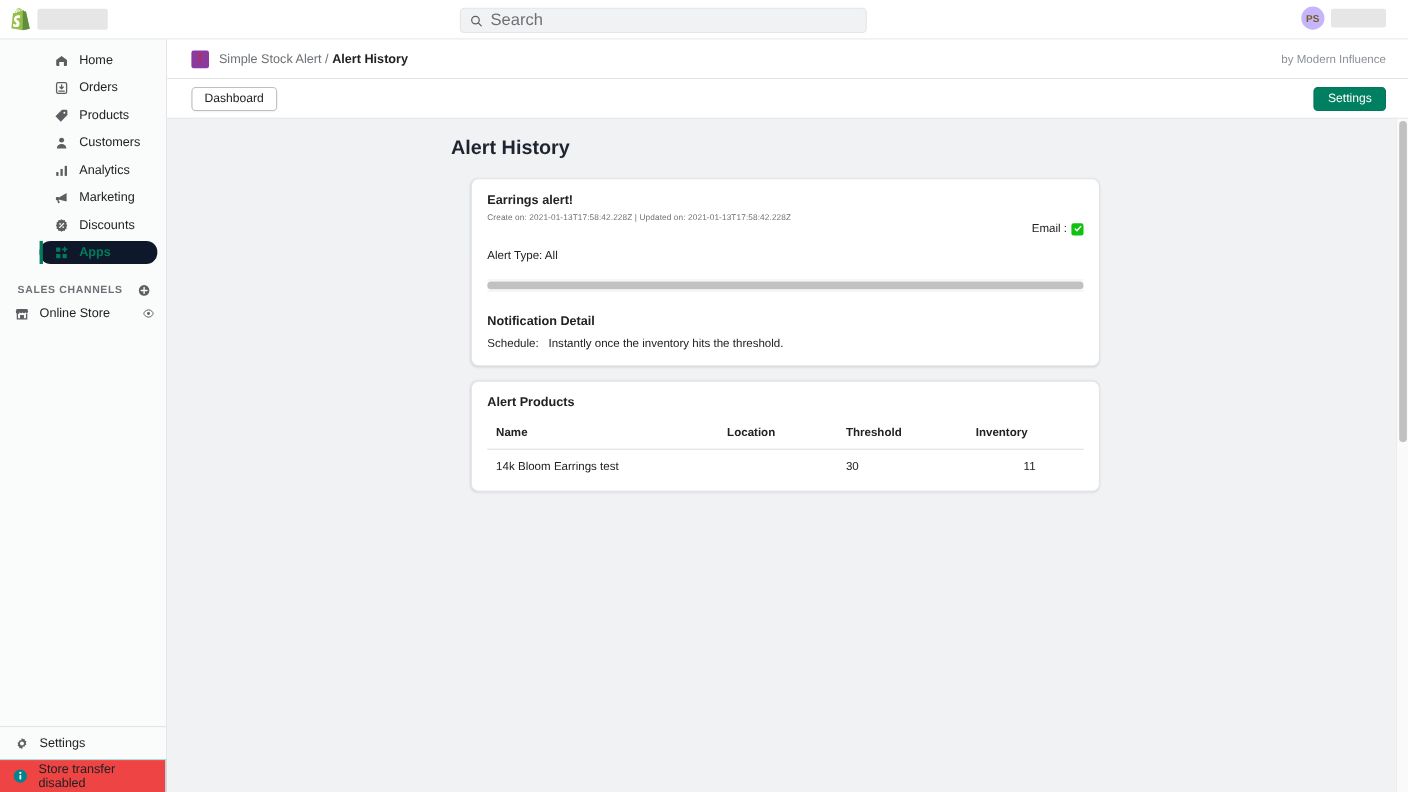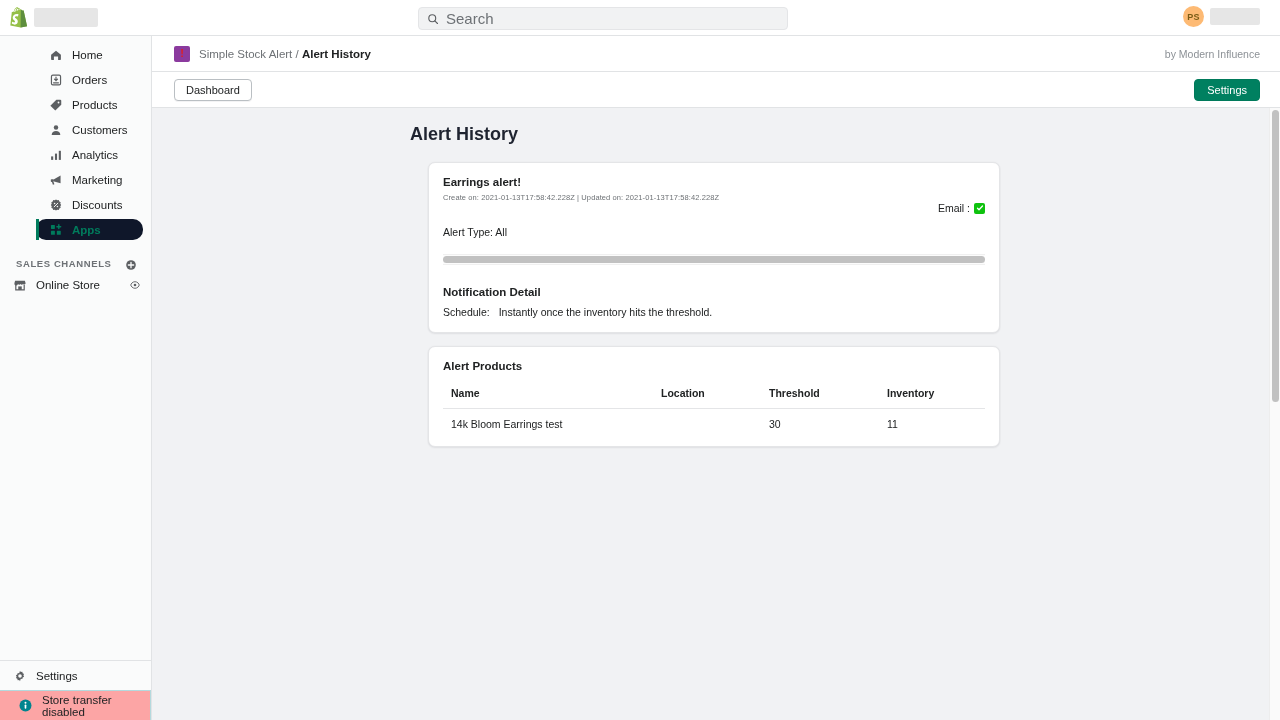--- a/index.html
+++ b/index.html
@@ -33,21 +33,21 @@
     display: flex; align-items: center; padding: 0 8px;
   }
   .search-icon { width: 12px; height: 12px; margin-right: 7px; flex: none; }
   .search-placeholder { font-size: 15px; color: #6d7175; }
   .account-wrap {
     position: absolute; right: 20px; top: 6px;
     display: flex; align-items: center; gap: 6px;
   }
   .avatar {
     width: 21px; height: 21px; border-radius: 50%;
-    background: #fdba74; color: #7a5c16;
+    background: #c4b5fd; color: #7a5c16;
     font-size: 9px; font-weight: bold;
     display: flex; align-items: center; justify-content: center;
     letter-spacing: .2px;
   }
   .account-redacted { width: 50px; height: 17px; background: #e6e6e6; border-radius: 2px; }
 
   
   .sidebar {
     position: absolute; top: 36px; left: 0;
     width: 152px; height: 684px;
@@ -86,22 +86,22 @@
   .sidebar-bottom { position: absolute; bottom: 0; left: 0; width: 151px; }
   .settings-row {
     display: flex; align-items: center; height: 30px;
     padding-left: 12px; font-size: 11.5px; color: #202223;
     border-top: 1px solid #e1e3e5;
   }
   .settings-row .nav-icon { width: 15px; height: 15px; margin-right: 9px;
     display: flex; align-items: center; justify-content: center; }
   .store-banner {
     display: flex; align-items: center; height: 30px;
-    padding-left: 18px;
-    background: #fca5a5;
+    padding-left: 11px;
+    background: #ef4444;
     border-top: 1px solid #b3d9dd;
     border-right: 1px solid #b3d9dd;
     font-size: 11.5px; color: #202223;
   }
   .store-banner .info-icon { width: 15px; height: 15px; margin-right: 9px; flex: none; }
 
   
   .app-header {
     position: absolute; top: 36px; left: 152px;
     width: 1128px; height: 36px;
@@ -217,21 +217,21 @@
     text-align: left; font-size: 10.5px; font-weight: bold; color: #202223;
     padding: 0 0 9px 0;
     border-bottom: 1px solid #e4e5e7;
   }
   table.alert-products td {
     font-size: 10.5px; color: #202223; padding: 9px 0 2px 0;
   }
   .col-name { width: 218px; padding-left: 8px !important; }
   .col-loc { width: 108px; }
   .col-thr { width: 118px; }
-  .col-inv { width: auto; }
+  .col-inv { width: auto; text-align: center; }
 
   
   .vscrollbar {
     position: absolute; top: 108px; right: 0;
     width: 11px; height: 612px;
     background: #fafafa;
     border-left: 1px solid #ededed;
   }
   .vscroll-thumb {
     position: absolute; top: 2px; left: 2px;

